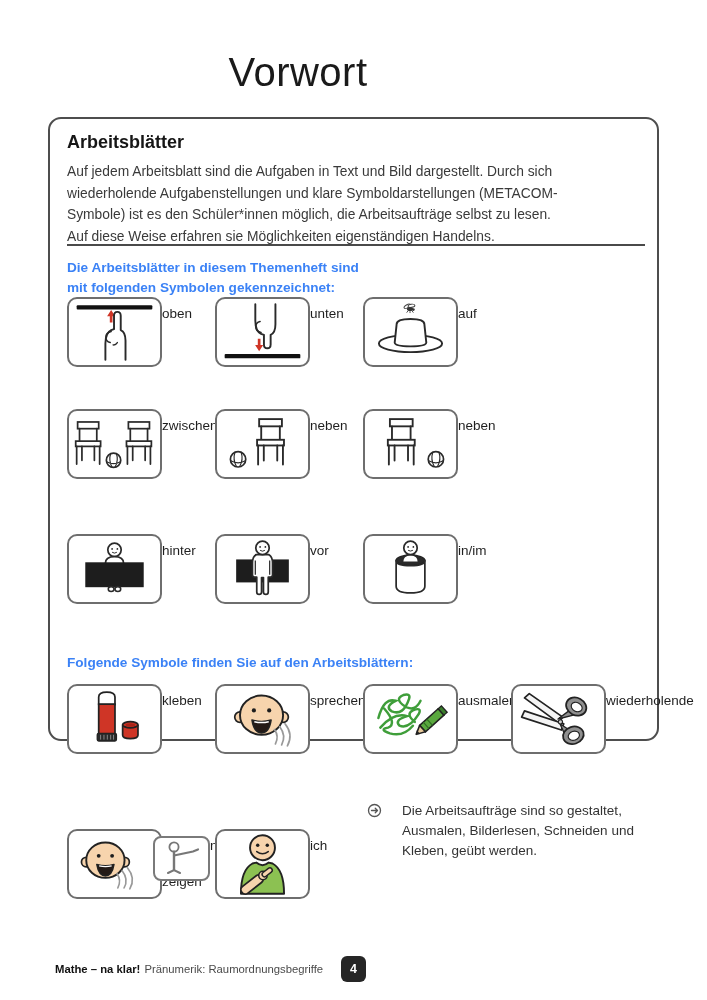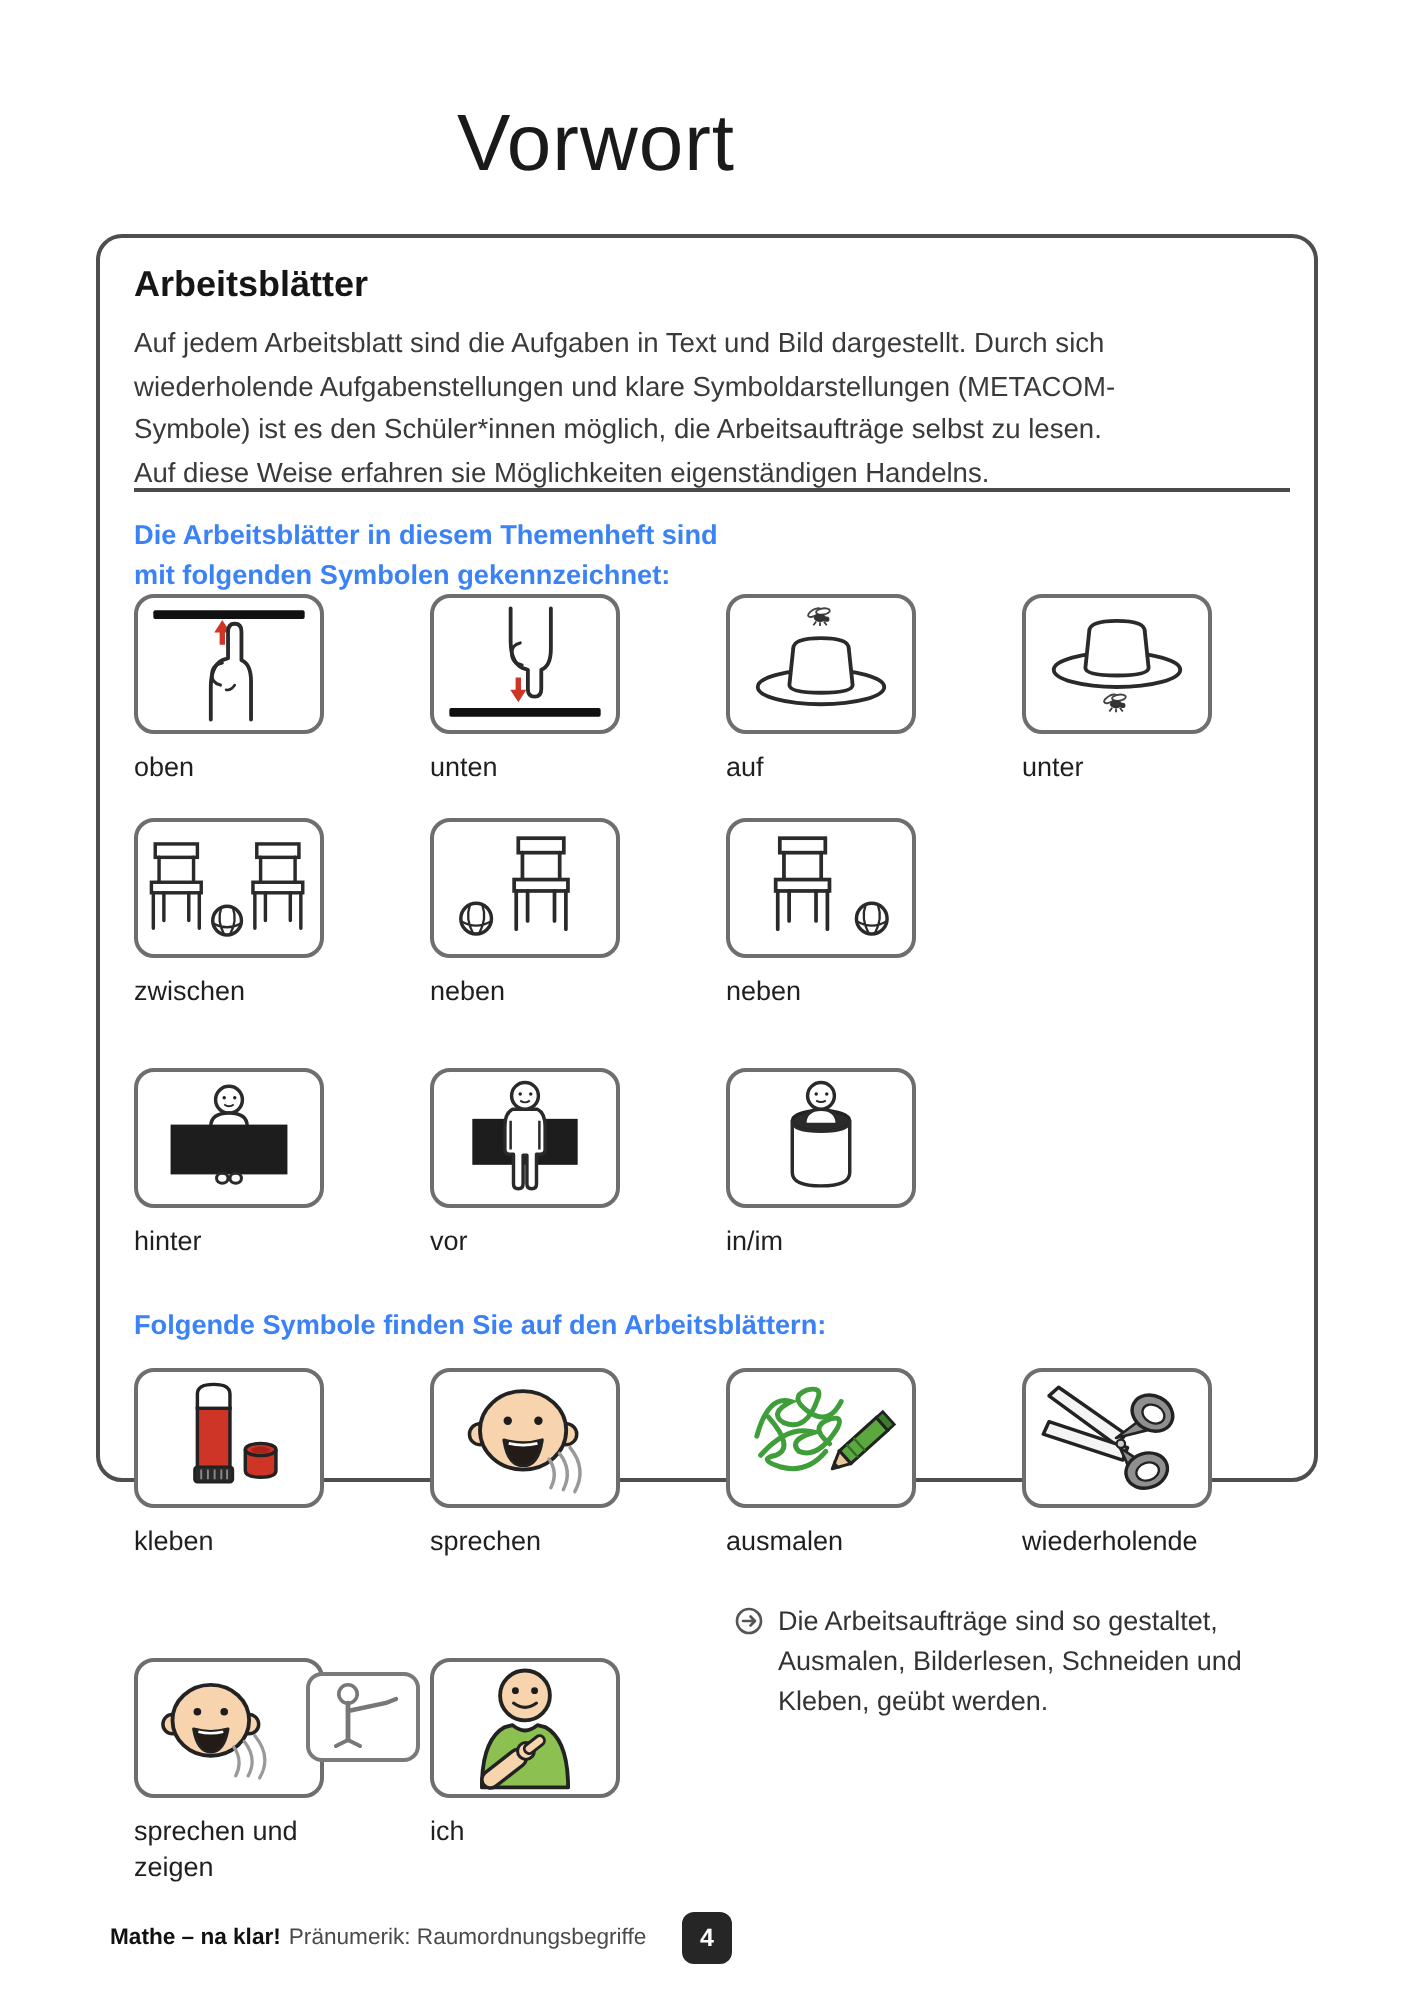--- a/index.html
+++ b/index.html
@@ -21,34 +21,34 @@
   .panel-heading {
     position:absolute; left:17px; top:13px;
     font-size:18px; font-weight:bold; color:#161616;
   }
   .intro { position:absolute; left:17px; top:42px; font-size:13.8px; line-height:21.5px; color:#3a3a3a; }
   .intro div { white-space:nowrap; }
   .divider { position:absolute; left:17px; top:125px; width:578px; border-top:2px solid #4a4a4a; }
   .sec-head { position:absolute; left:17px; font-size:13.6px; font-weight:bold; line-height:20px; color:#3b82f6; }
   .sec-head div { white-space:nowrap; }
   .row { position:absolute; left:17px; display:flex; }
-  .cell { width:148px; display:flex; flex-direction:column; align-items:flex-start; position:relative; }
+  .cell { width:148px; display:flex; align-items:flex-start; position:relative; }
   .sym-box {
     width:95px; height:70px; border:2px solid #6e6e6e; border-radius:10px;
     background:#fff; display:flex; align-items:center; justify-content:center;
     overflow:visible; position:relative;
   }
   .sym-label { margin-top:8px; font-size:13.5px; color:#1f1f1f; max-width:112px; line-height:18px; }
   .inset-frame {
     position:absolute; left:84px; top:5px; width:57px; height:45px;
     background:#fff; border:2px solid #7a7a7a; border-radius:8px;
     display:flex; align-items:center; justify-content:center;
   }
   .note { position:absolute; left:317px; top:682px; width:300px; display:flex; }
-  .note-text { margin-left:7px; font-size:13.5px; line-height:20px; color:#333; }
+  .note-text { margin-left:20px; font-size:13.5px; line-height:20px; color:#333; }
   .note-text div { white-space:nowrap; }
   .note-arrow { flex:0 0 auto; margin-top:2px; }
   .footer-brand { position:absolute; left:55px; top:963px; font-size:11.3px; color:#4a4a4a; }
   .footer-brand .brand { font-weight:bold; color:#111; margin-right:4px;text-align:right; }
   .page-badge {
     position:absolute; left:341px; top:956px; width:25px; height:26px;
     background:var(--badge-dark,#262626); border-radius:6px; color:#fff;
     font-size:12.5px; font-weight:bold; display:flex; align-items:center; justify-content:center;
   }
 </style>
@@ -106,36 +106,20 @@
           <g transform="translate(47,11)">
             <ellipse cx="-3" cy="-2.8" rx="3.6" ry="1.6" fill="#fff" stroke="#444" stroke-width="1" transform="rotate(-30 -3 -2.8)"></ellipse>
             <ellipse cx="1.5" cy="-3.4" rx="3.6" ry="1.6" fill="#fff" stroke="#444" stroke-width="1" transform="rotate(-8 1.5 -3.4)"></ellipse>
             <ellipse cx="0" cy="0" rx="3.2" ry="2.1" fill="#333"></ellipse>
             <circle cx="3.5" cy="0.6" r="1.4" fill="#333"></circle>
             <path d="M-2 1.8 l-1.5 2 M0 2.2 l0 2 M2 1.8 l1.5 2" stroke="#333" stroke-width="0.9"></path>
           </g>
         </svg>
       </div>
       <div class="sym-label">auf</div>
-    </div>
-    <div class="cell">
-      <div class="sym-box">
-        <svg width="95" height="70" viewBox="0 0 95 70">
-          <ellipse cx="47.5" cy="38" rx="33" ry="9" fill="#fff" stroke="#2a2a2a" stroke-width="2"></ellipse>
-          <path d="M31 37 L33 18 Q33 12.5 47.5 12.5 Q62 12.5 62 18 L64 37 Q64 41 47.5 41 Q31 41 31 37 Z" fill="#fff" stroke="#2a2a2a" stroke-width="2" stroke-linejoin="round"></path>
-          <g transform="translate(47,56)">
-            <ellipse cx="-3" cy="-2.8" rx="3.6" ry="1.6" fill="#fff" stroke="#444" stroke-width="1" transform="rotate(-30 -3 -2.8)"></ellipse>
-            <ellipse cx="1.5" cy="-3.4" rx="3.6" ry="1.6" fill="#fff" stroke="#444" stroke-width="1" transform="rotate(-8 1.5 -3.4)"></ellipse>
-            <ellipse cx="0" cy="0" rx="3.2" ry="2.1" fill="#333"></ellipse>
-            <circle cx="3.5" cy="0.6" r="1.4" fill="#333"></circle>
-            <path d="M-2 1.8 l-1.5 2 M0 2.2 l0 2 M2 1.8 l1.5 2" stroke="#333" stroke-width="0.9"></path>
-          </g>
-        </svg>
-      </div>
-      <div class="sym-label">unter</div>
     </div>
   </div>
 
   <div class="row" style="top:290px">
     <div class="cell">
       <div class="sym-box">
         <svg width="95" height="70" viewBox="0 0 95 70">
           <g stroke="#2a2a2a" stroke-width="1.8" fill="#fff" stroke-linecap="round">
             <g transform="translate(9,12)">
               <rect x="0" y="0" width="22" height="7"></rect>

